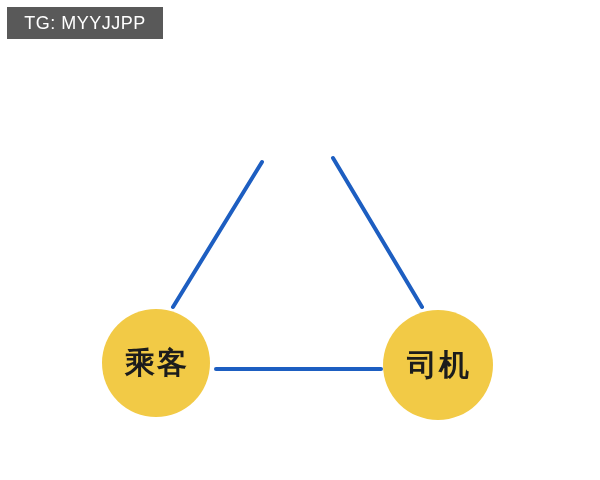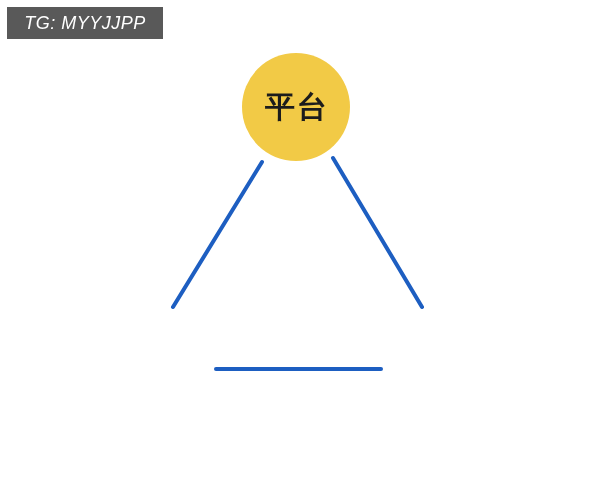--- a/index.html
+++ b/index.html
@@ -25,21 +25,20 @@
     color: #ffffff;
     white-space: nowrap;
   }
   .badge-tg {
     left: 7px;
     top: 7px;
     width: 156px;
     height: 32px;
     font-size: 18px;
     letter-spacing: 0.5px;
-    font-style: italic;
   }
   .badge-site {
     left: 325px;
     top: 437px;
     width: 266px;
     height: 37px;
     font-size: 19px;
     letter-spacing: 0.5px;
   }
   
@@ -73,20 +72,23 @@
 <div class="stage">
 
   <div class="badge badge-tg">TG: MYYJJPP</div>
 
   <svg class="edges" viewBox="0 0 600 480" xmlns="http://www.w3.org/2000/svg">
     <line x1="262" y1="162" x2="173" y2="307" stroke-width="4" stroke-linecap="round" stroke="#1d5ec1"></line>
     <line x1="333" y1="158" x2="422" y2="307" stroke-width="4" stroke-linecap="round" stroke="#1d5ec1"></line>
     <line x1="216" y1="369" x2="381" y2="369" stroke-width="4" stroke-linecap="round" stroke="#1d5ec1"></line>
   </svg>
 
-  <div class="node node-platform">
-    <span>平台</span>
+
+  <div class="node node-passenger">
+    <span>乘客</span>
   </div>
 
-
+  <div class="node node-driver">
+    <span>司机</span>
+  </div>
 
 
 </div>
 
 </body></html>

